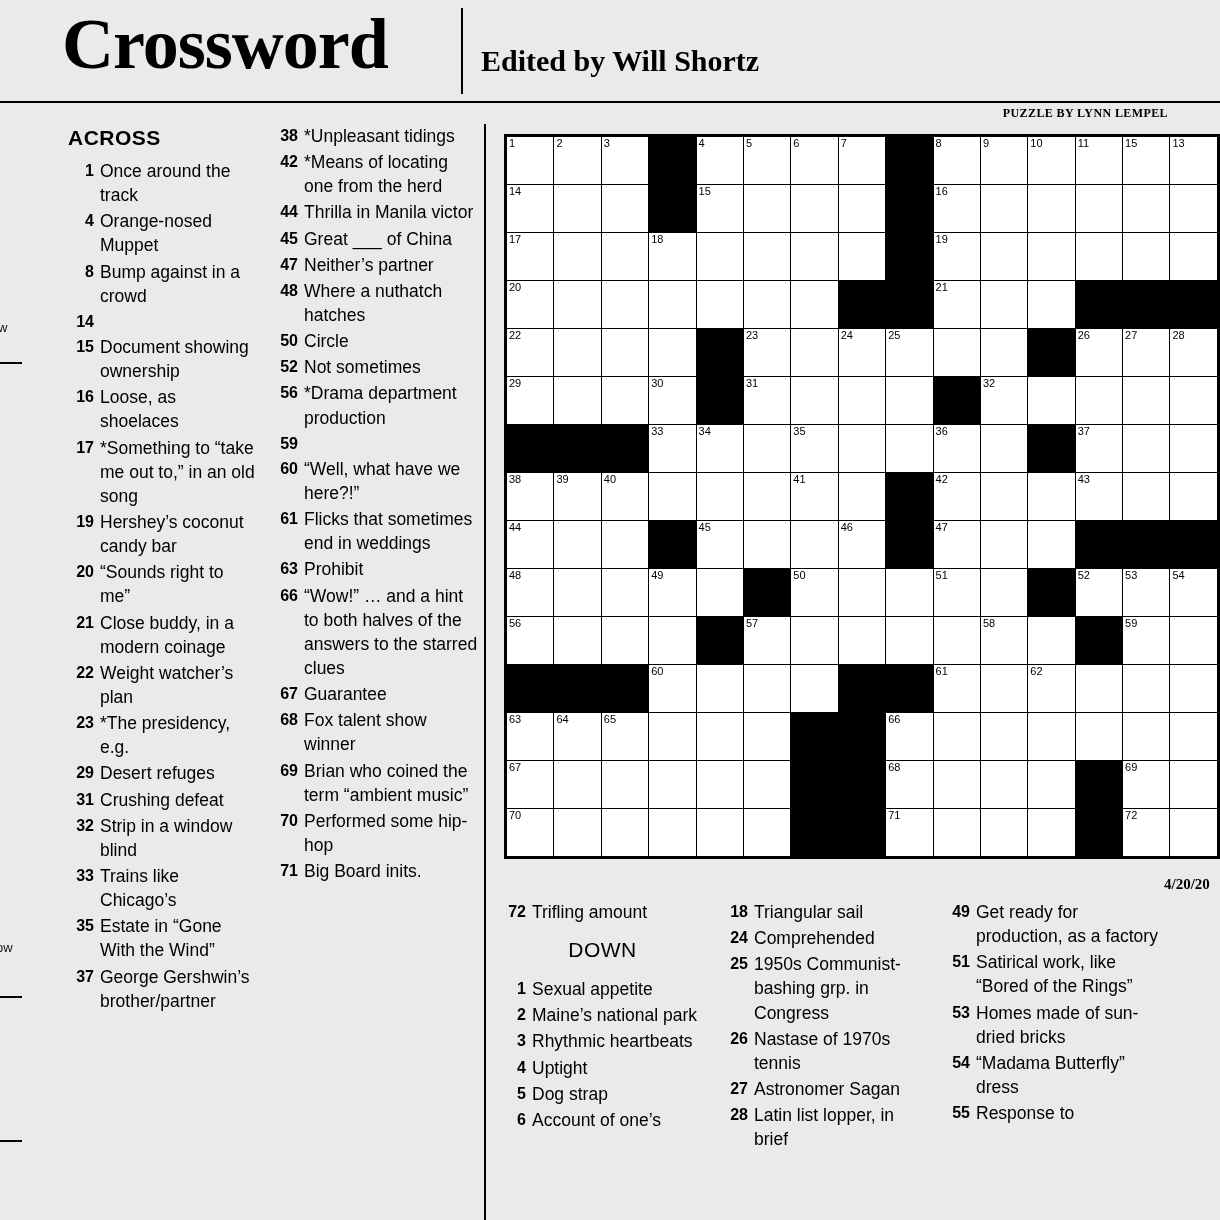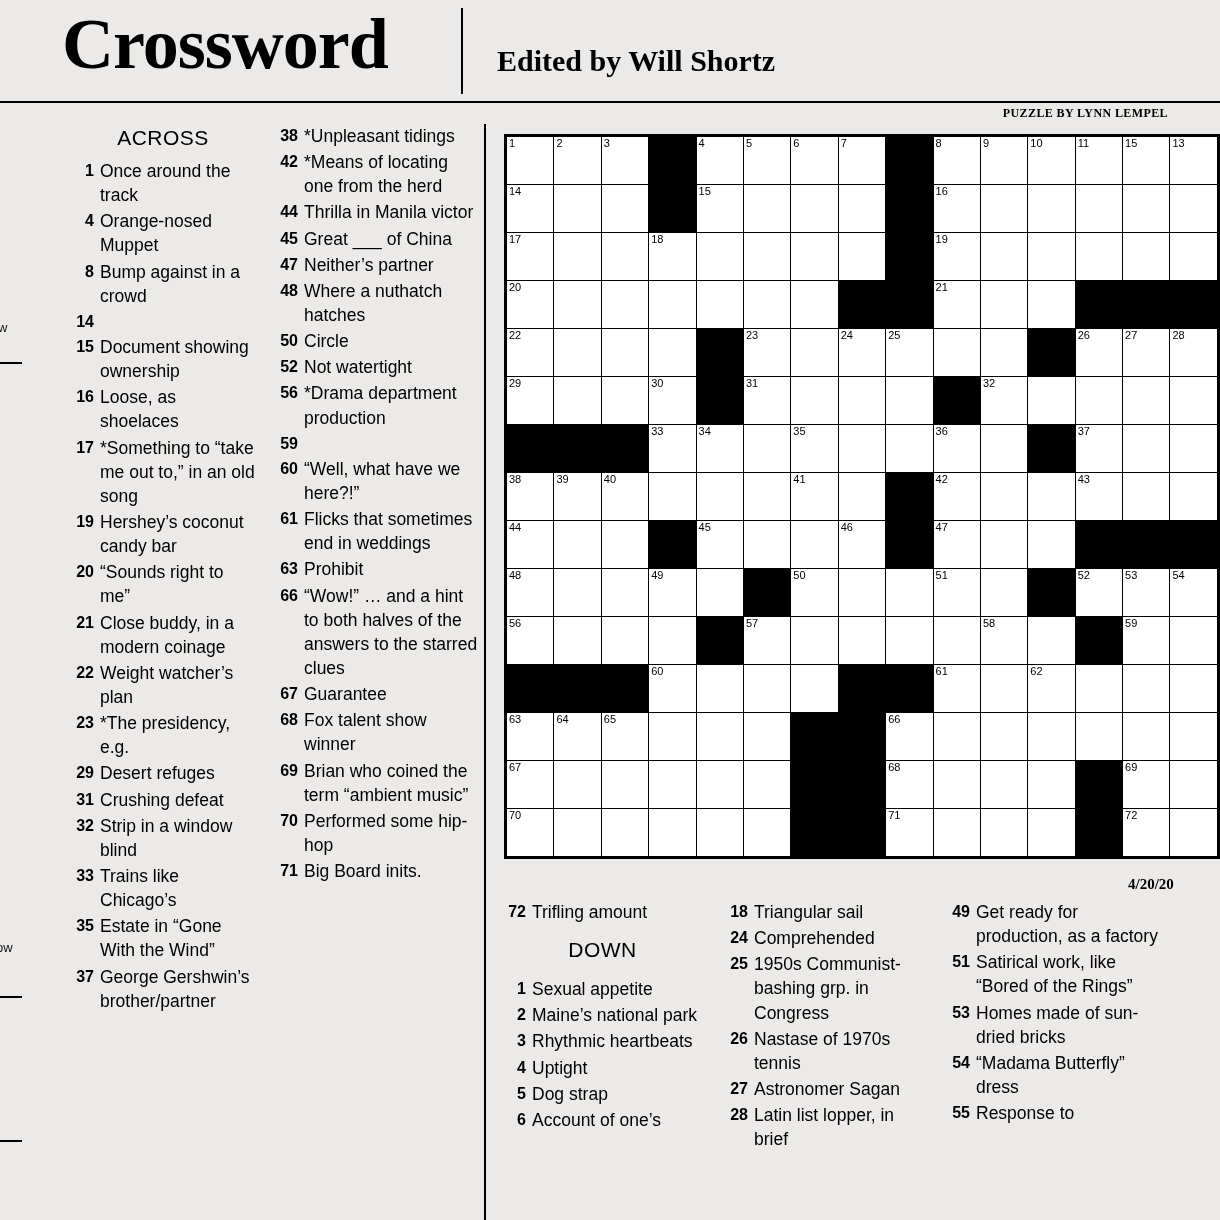--- a/index.html
+++ b/index.html
@@ -19,21 +19,21 @@
     font-family:"Liberation Serif", serif;
     font-size:72px;font-weight:700;letter-spacing:-1px;
     line-height:1;
   }
   .divider{
     position:absolute;left:461px;top:8px;width:2px;height:86px;background:#000;
   }
   .editor{
     position:absolute;left:481px;top:44px;
     font-family:"Liberation Serif", serif;
-    font-size:30px;font-weight:700;margin-left:16px;
+    font-size:30px;font-weight:700;
   }
   .rule-top{
     position:absolute;left:0;top:101px;width:1220px;height:2px;background:#000;
   }
   .byline{
     position:absolute;right:52px;top:106px;
     font-family:"Liberation Serif", serif;
     font-size:12px;font-weight:700;letter-spacing:.4px;
   }
   
@@ -57,21 +57,21 @@
     font-weight:700;
     min-width:26px;
     text-align:right;
     padding-right:6px;
     flex:none;
     font-size:16px;
     line-height:1.45;
   }
   .clue .txt{flex:1;}
   .section-head{
-    font-weight:400;font-size:21px;text-align:center;margin-bottom:6px;letter-spacing:.5px;
+    font-weight:700;font-size:21px;text-align:left;margin-bottom:6px;letter-spacing:.5px;
   }
   #col-across{left:68px;top:124px;width:190px;}
   #col-across2{left:272px;top:124px;width:210px;}
   #col-down-a{left:500px;top:900px;width:205px;}
   #col-down-b{left:722px;top:900px;width:205px;}
   #col-down-c{left:944px;top:900px;width:215px;}
   .down-head{font-weight:400;font-size:21px;text-align:center;margin:12px 0 12px 0;letter-spacing:.5px;}
   
   .colrule{position:absolute;left:484px;top:124px;width:2px;height:1096px;background:#000;}
   
@@ -84,21 +84,21 @@
     position:relative;
     padding:0;
   }
   table.grid td.blk{background:#000;}
   table.grid td span.n{
     position:absolute;left:2px;top:0px;
     font-size:11px;line-height:12px;font-family:"Liberation Sans",sans-serif;
   }
   .grid-border{border:2px solid #000;display:inline-block;}
   .date{
-    position:absolute;left:1128px;top:876px;
+    position:absolute;left:1164px;top:876px;
     font-size:15px;font-weight:700;font-family:"Liberation Serif",serif;
   }
 </style>
 </head>
 <body>
 
 <div class="masthead">
   <div class="title">Crossword</div>
   <div class="divider"></div>
   <div class="editor">Edited by Will Shortz</div>
@@ -216,21 +216,21 @@
       <div class="clue">
         <span class="num">48</span>
         <span class="txt">Where a nuthatch hatches</span>
       </div>
       <div class="clue">
         <span class="num">50</span>
         <span class="txt">Circle</span>
       </div>
       <div class="clue">
         <span class="num">52</span>
-        <span class="txt">Not watertight</span>
+        <span class="txt">Not sometimes</span>
       </div>
       <div class="clue">
         <span class="num">56</span>
         <span class="txt">*Drama department production</span>
       </div>
       <div class="clue">
         <span class="num">59</span>
       </div>
       <div class="clue">
         <span class="num">60</span>

